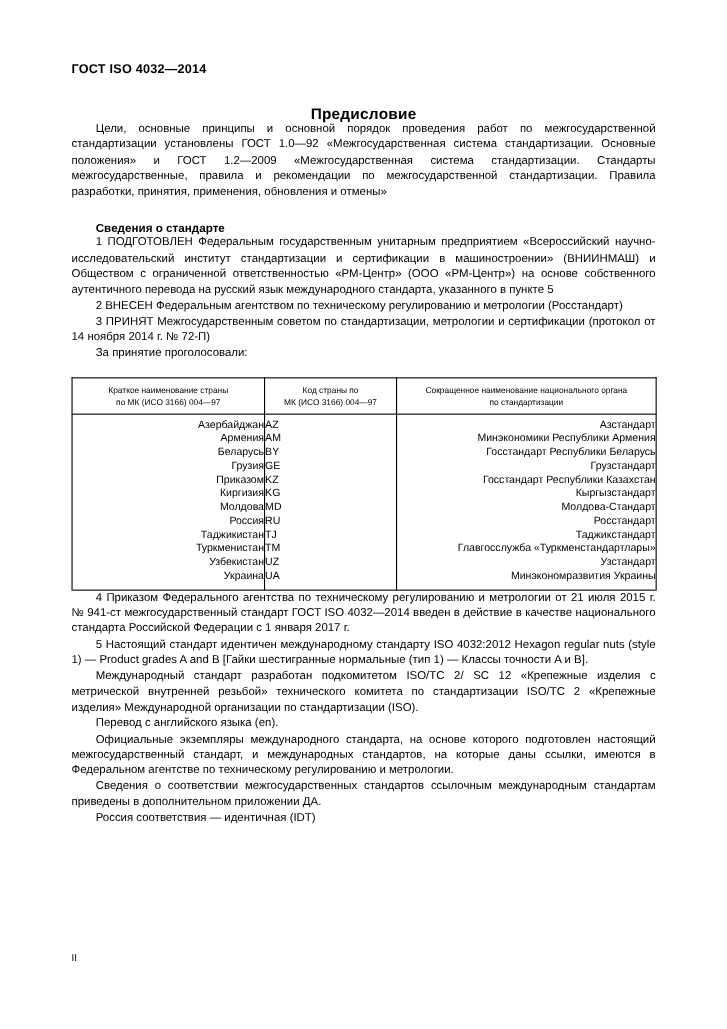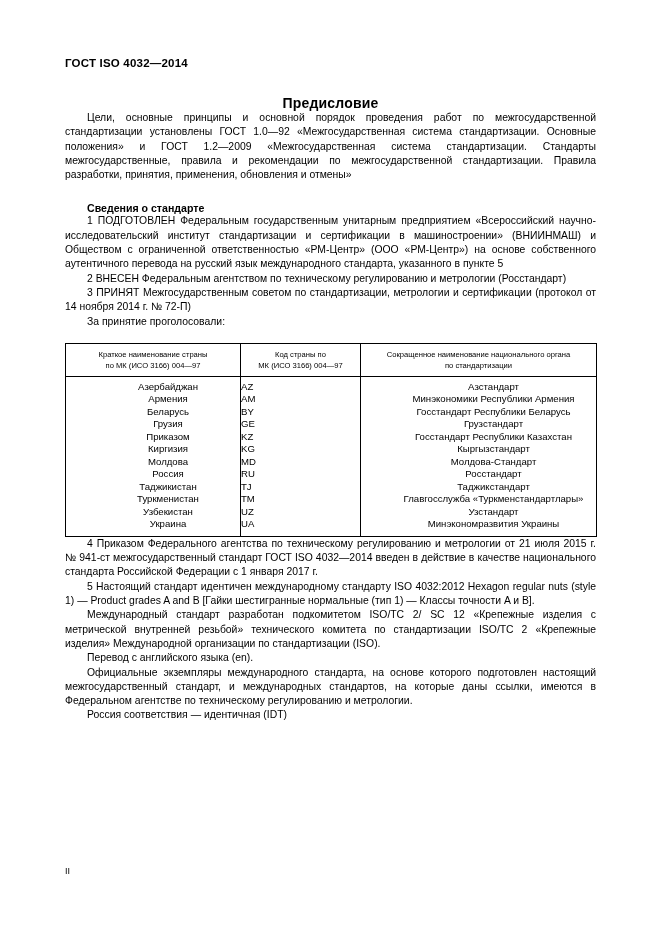--- a/index.html
+++ b/index.html
@@ -98,23 +98,23 @@
   .cell-list {
     list-style: none;
     margin: 0;
     padding: 4px 0 5px 0;
   }
   .cell-list li {
     font-size: 9.6px;
     line-height: 12.5px;
     white-space: nowrap;
   }
-  .col-country .cell-list li { padding-left: 30px; text-align: center; }
+  .col-country .cell-list li { padding-left: 30px; text-align: right; }
   .col-code    .cell-list li { text-align: left; }
-  .col-body    .cell-list li { padding-left: 30px; text-align: center; }
+  .col-body    .cell-list li { padding-left: 30px; text-align: right; }
 
   
   .page-number {
     position: absolute;
     left: 65px;
     top: 866px;
     font-size: 9px;
   }
 </style>
 </head>
@@ -218,20 +218,21 @@
     <p class="para indent gap-lg">4  Приказом Федерального агентства по техническому регулированию и метрологии от 21 июля 2015 г. № 941-ст межгосударственный стандарт ГОСТ ISO 4032—2014 введен в действие в качестве национального стандарта Российской Федерации с 1 января 2017 г.</p>
 
     <p class="para indent gap-lg">5 Настоящий стандарт идентичен международному стандарту ISO 4032:2012 Hexagon regular nuts (style 1) — Product grades A and B [Гайки шестигранные нормальные (тип 1) — Классы точности A и B].</p>
 
     <p class="para indent gap-sm">Международный стандарт разработан подкомитетом ISO/TC 2/ SC 12 «Крепежные изделия с метрической внутренней резьбой» технического комитета по стандартизации ISO/TC 2 «Крепежные изделия» Международной организации по стандартизации (ISO).</p>
 
     <p class="para indent gap-sm">Перевод с английского языка (en).</p>
 
     <p class="para indent gap-sm">Официальные экземпляры международного стандарта, на основе которого подготовлен настоящий межгосударственный стандарт, и международных стандартов, на которые даны ссылки, имеются в Федеральном агентстве по техническому регулированию и метрологии.</p>
 
+    <p class="para indent gap-sm">Сведения о соответствии межгосударственных стандартов ссылочным международным стандартам приведены в дополнительном приложении ДА.</p>
 
     <p class="para indent gap-sm">Россия соответствия — идентичная (IDT)</p>
 
 
   </div>
 
   <div class="page-number">II</div>
 </div>
 
 </body></html>

